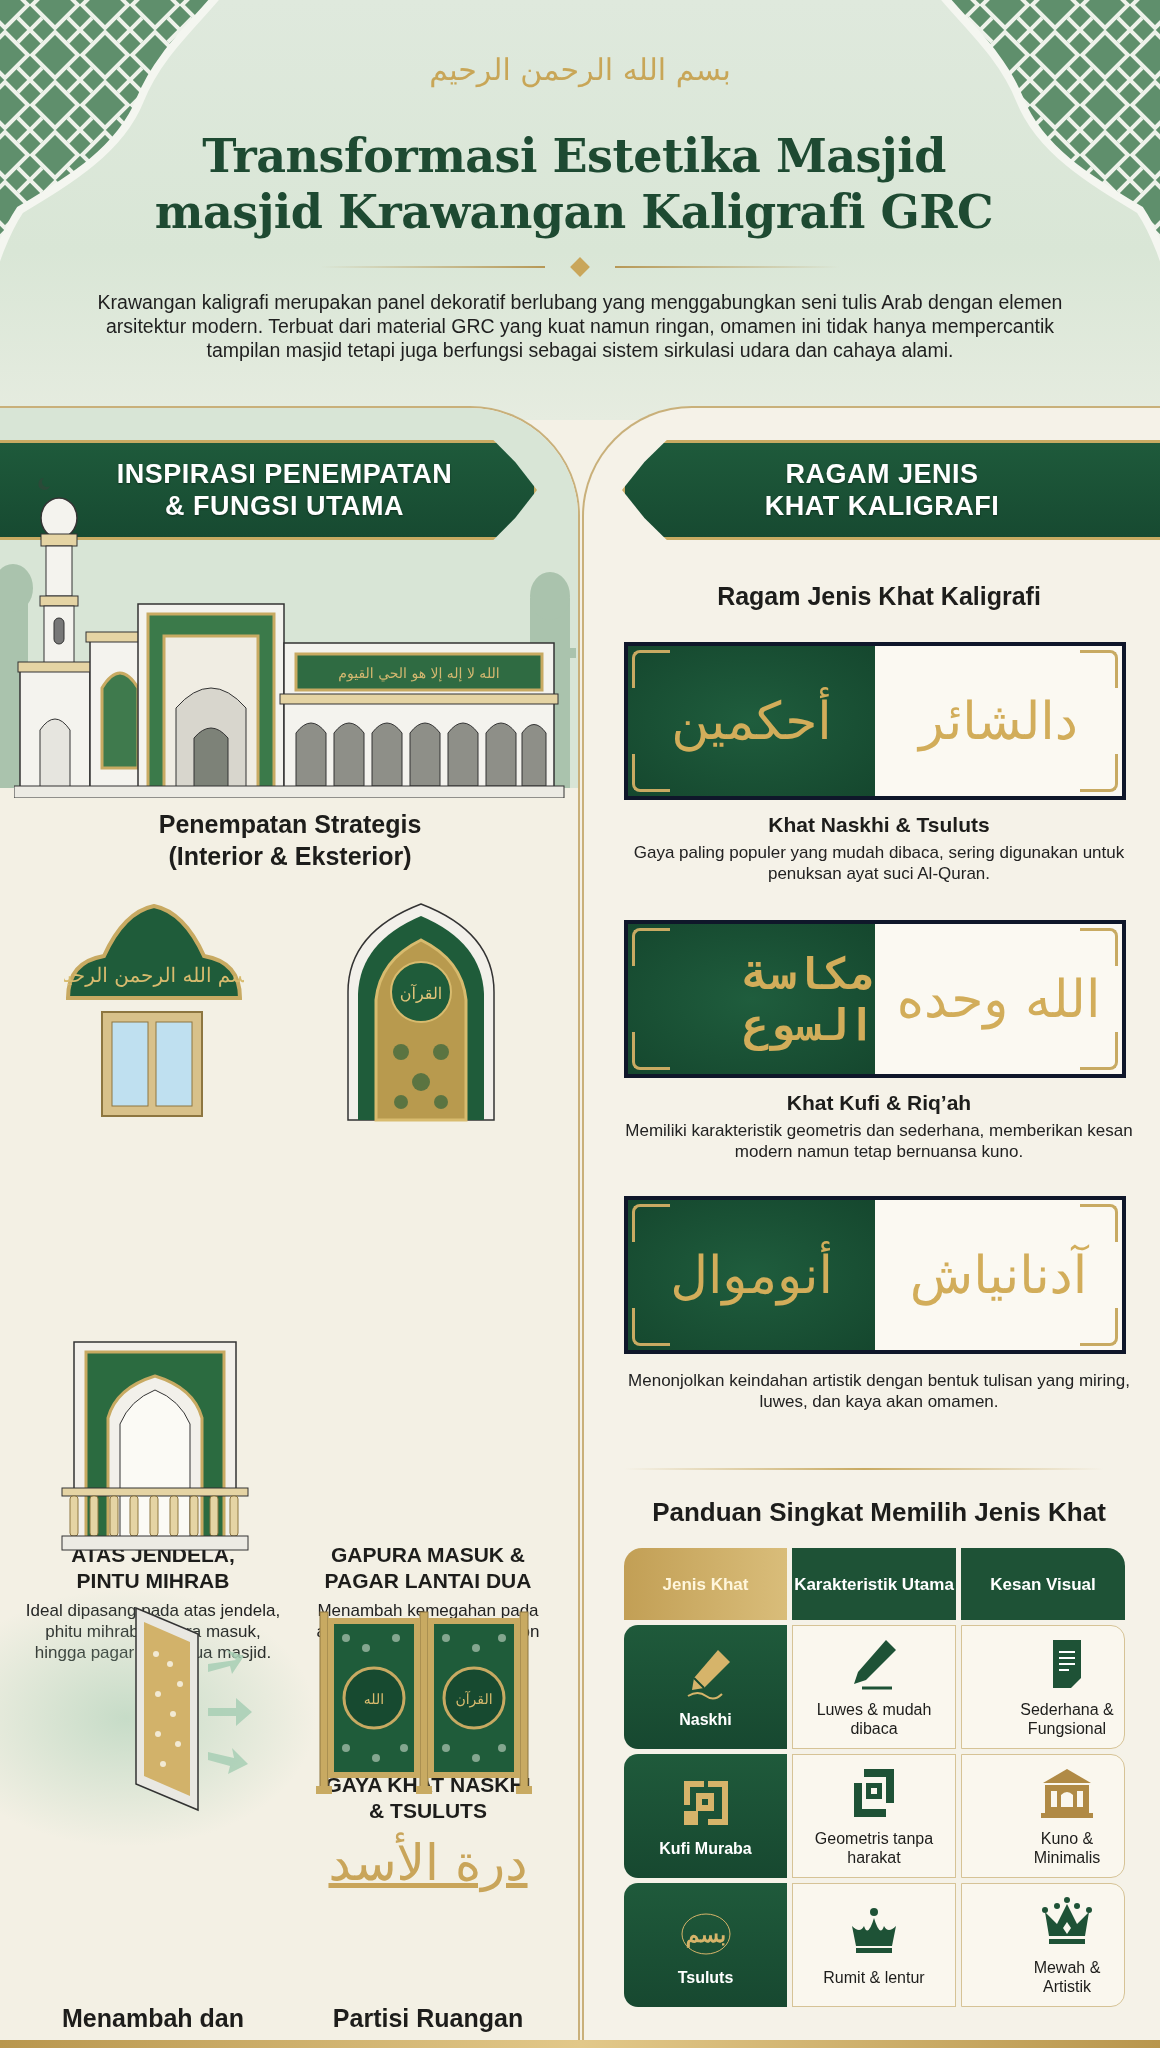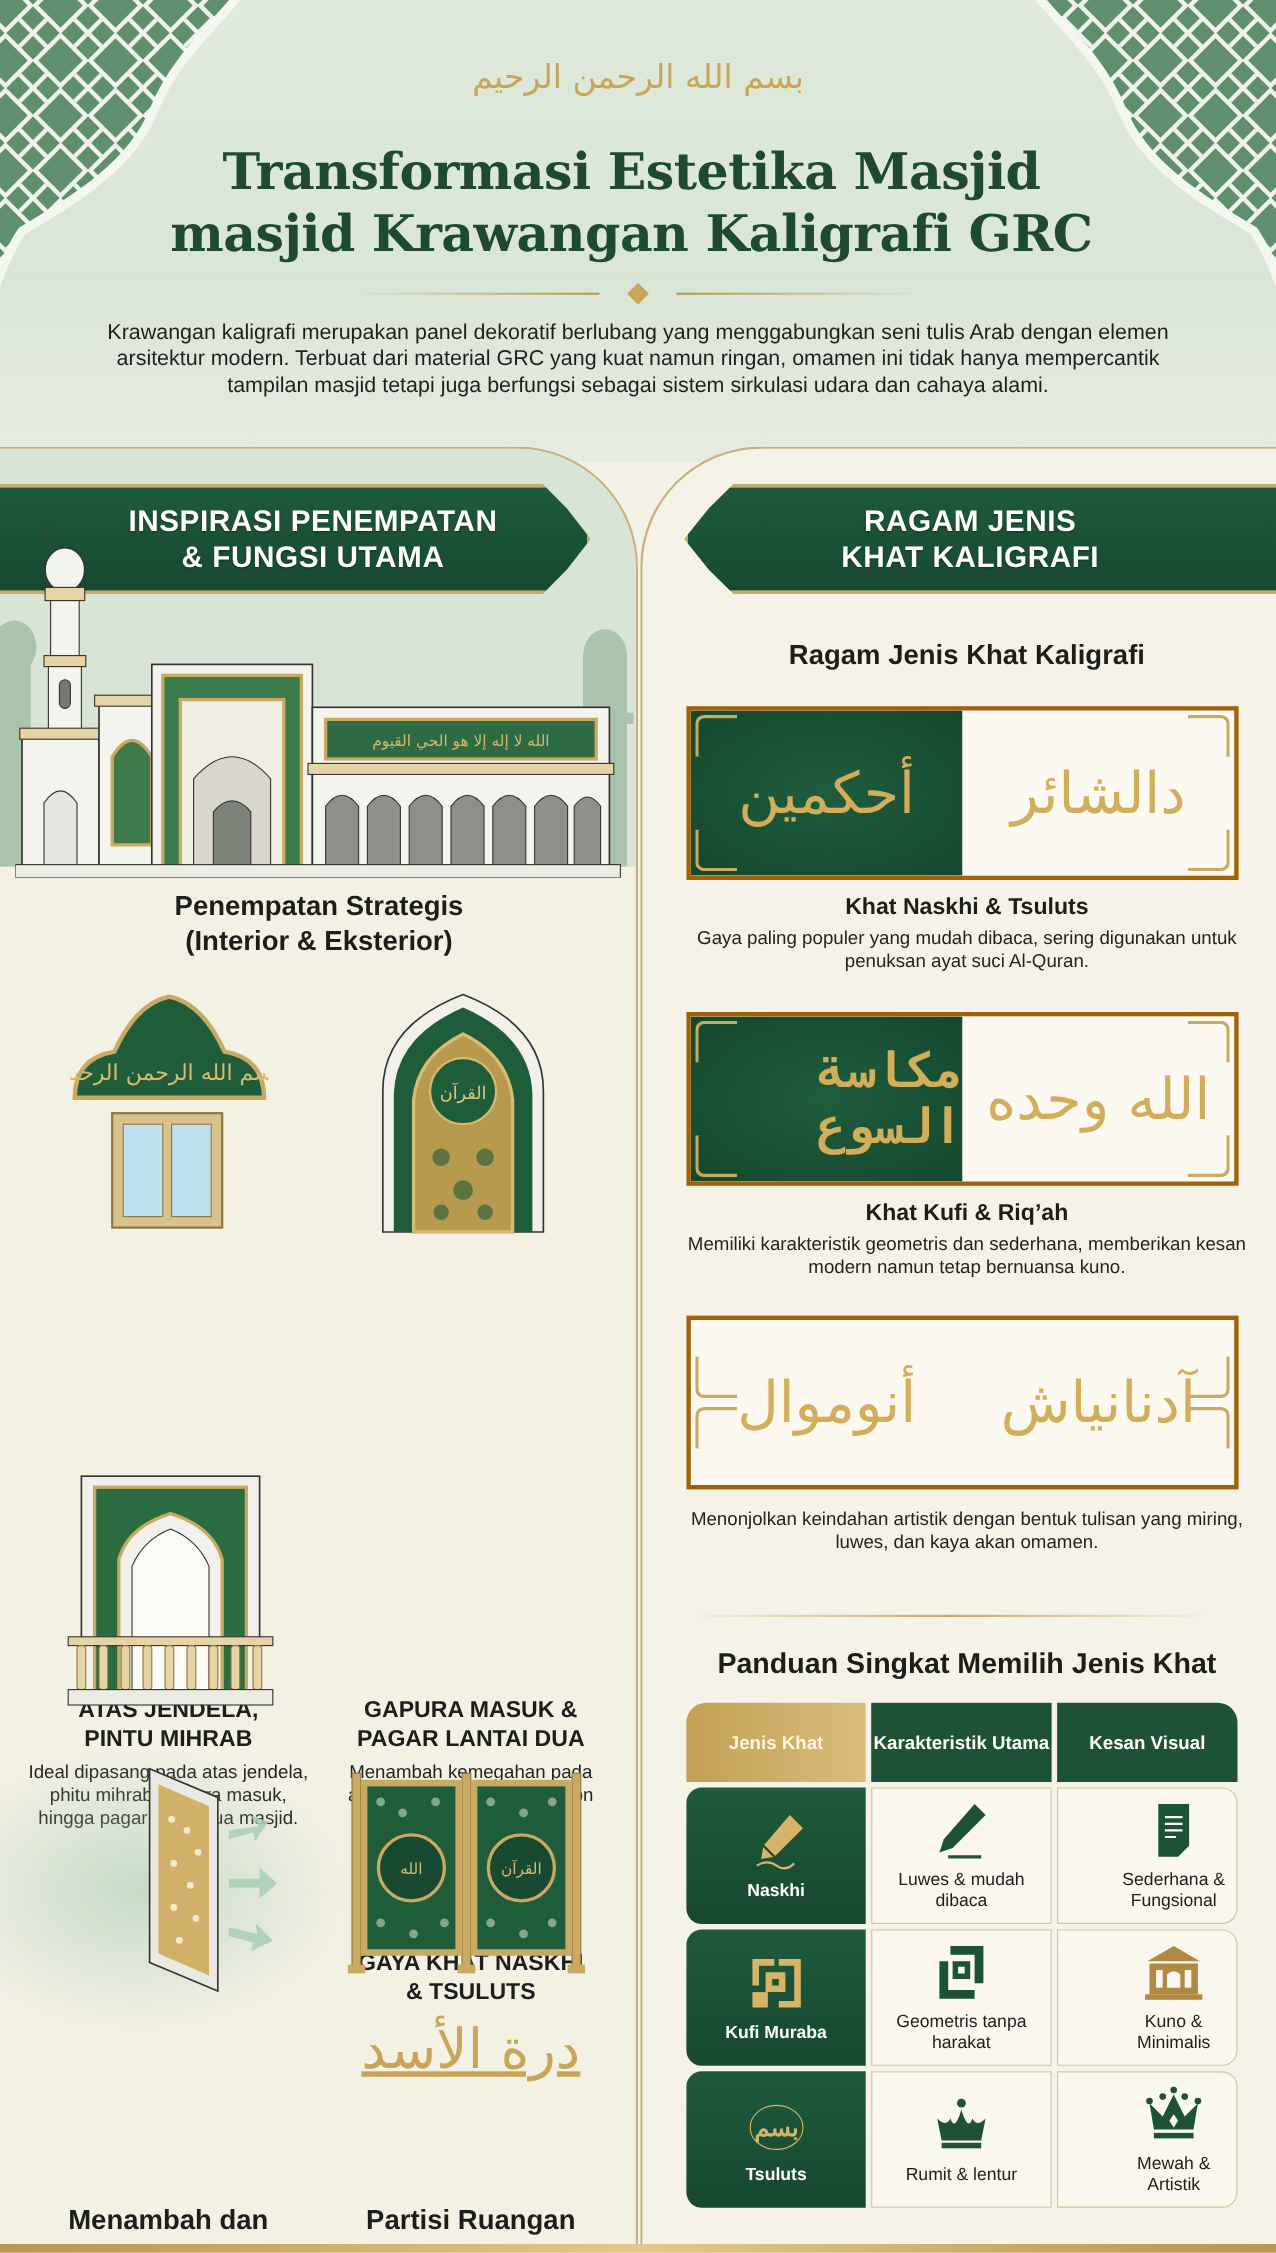--- a/index.html
+++ b/index.html
@@ -70,21 +70,21 @@
   }
   .item { position: absolute; text-align: center; }
   .item .h { font-weight: bold; font-size: 21px; line-height: 26px; color: #1d1d1b; }
   .item .h.big { font-size: 25px; line-height: 32px; }
   .item .d { font-size: 17px; line-height: 21px; color: #222; margin-top: 6px; }
   .illus { position: absolute; }
 
   
   .kcard {
     position: absolute; left: 40px; width: 502px; height: 158px;
-    border: 4px solid #a16207; display: flex; overflow: hidden; background: #fbf8ef;
+    border: 4px solid #0f172a; display: flex; overflow: hidden; background: #fbf8ef;
   }
   .kcard .g { width: 50%; background: radial-gradient(ellipse at 50% 50%, #1f5d3d, #15472e); position: relative; }
   .kcard .w { width: 50%; background: #fbf9f2; position: relative; }
   .kcard .cal {
     position: absolute; inset: 0; display: flex; align-items: center; justify-content: center;
     font-family: "DejaVu Serif", serif; font-size: 52px; color: #d2ad5a; direction: rtl;
   }
   .kcard .cal.kufi { font-family: "DejaVu Sans Mono", monospace; font-weight: bold; font-size: 44px; letter-spacing: -2px; }
   .corner { position: absolute; width: 38px; height: 38px; border: 3px solid #c8aa62; }
   .kinfo { position: absolute; left: 20px; width: 550px; text-align: center; }
@@ -378,21 +378,21 @@
         <div class="corner" style="right:4px;top:4px;border-left:none;border-bottom:none;border-radius:0 8px 0 0"></div>
         <div class="corner" style="right:4px;bottom:4px;border-left:none;border-top:none;border-radius:0 0 8px 0"></div>
         <div class="cal">الله وحده</div>
       </div>
   </div>
   <div class="kinfo" style="top:682px;">
     <div class="h">Khat Kufi &amp; Riq’ah</div>
     <div class="d">Memiliki karakteristik geometris dan sederhana, memberikan kesan modern namun tetap bernuansa kuno.</div>
   </div>
 
-  <div class="kcard" style="top:788px;align-items:center;">
+  <div class="kcard" style="top:788px;">
     <div class="g">
         <div class="corner" style="left:4px;top:4px;border-right:none;border-bottom:none;border-radius:8px 0 0 0"></div>
         <div class="corner" style="left:4px;bottom:4px;border-right:none;border-top:none;border-radius:0 0 0 8px"></div>
         <div class="cal">أنوموال</div>
       </div>
     <div class="w">
         <div class="corner" style="right:4px;top:4px;border-left:none;border-bottom:none;border-radius:0 8px 0 0"></div>
         <div class="corner" style="right:4px;bottom:4px;border-left:none;border-top:none;border-radius:0 0 8px 0"></div>
         <div class="cal">آدنانياش</div>
       </div>

